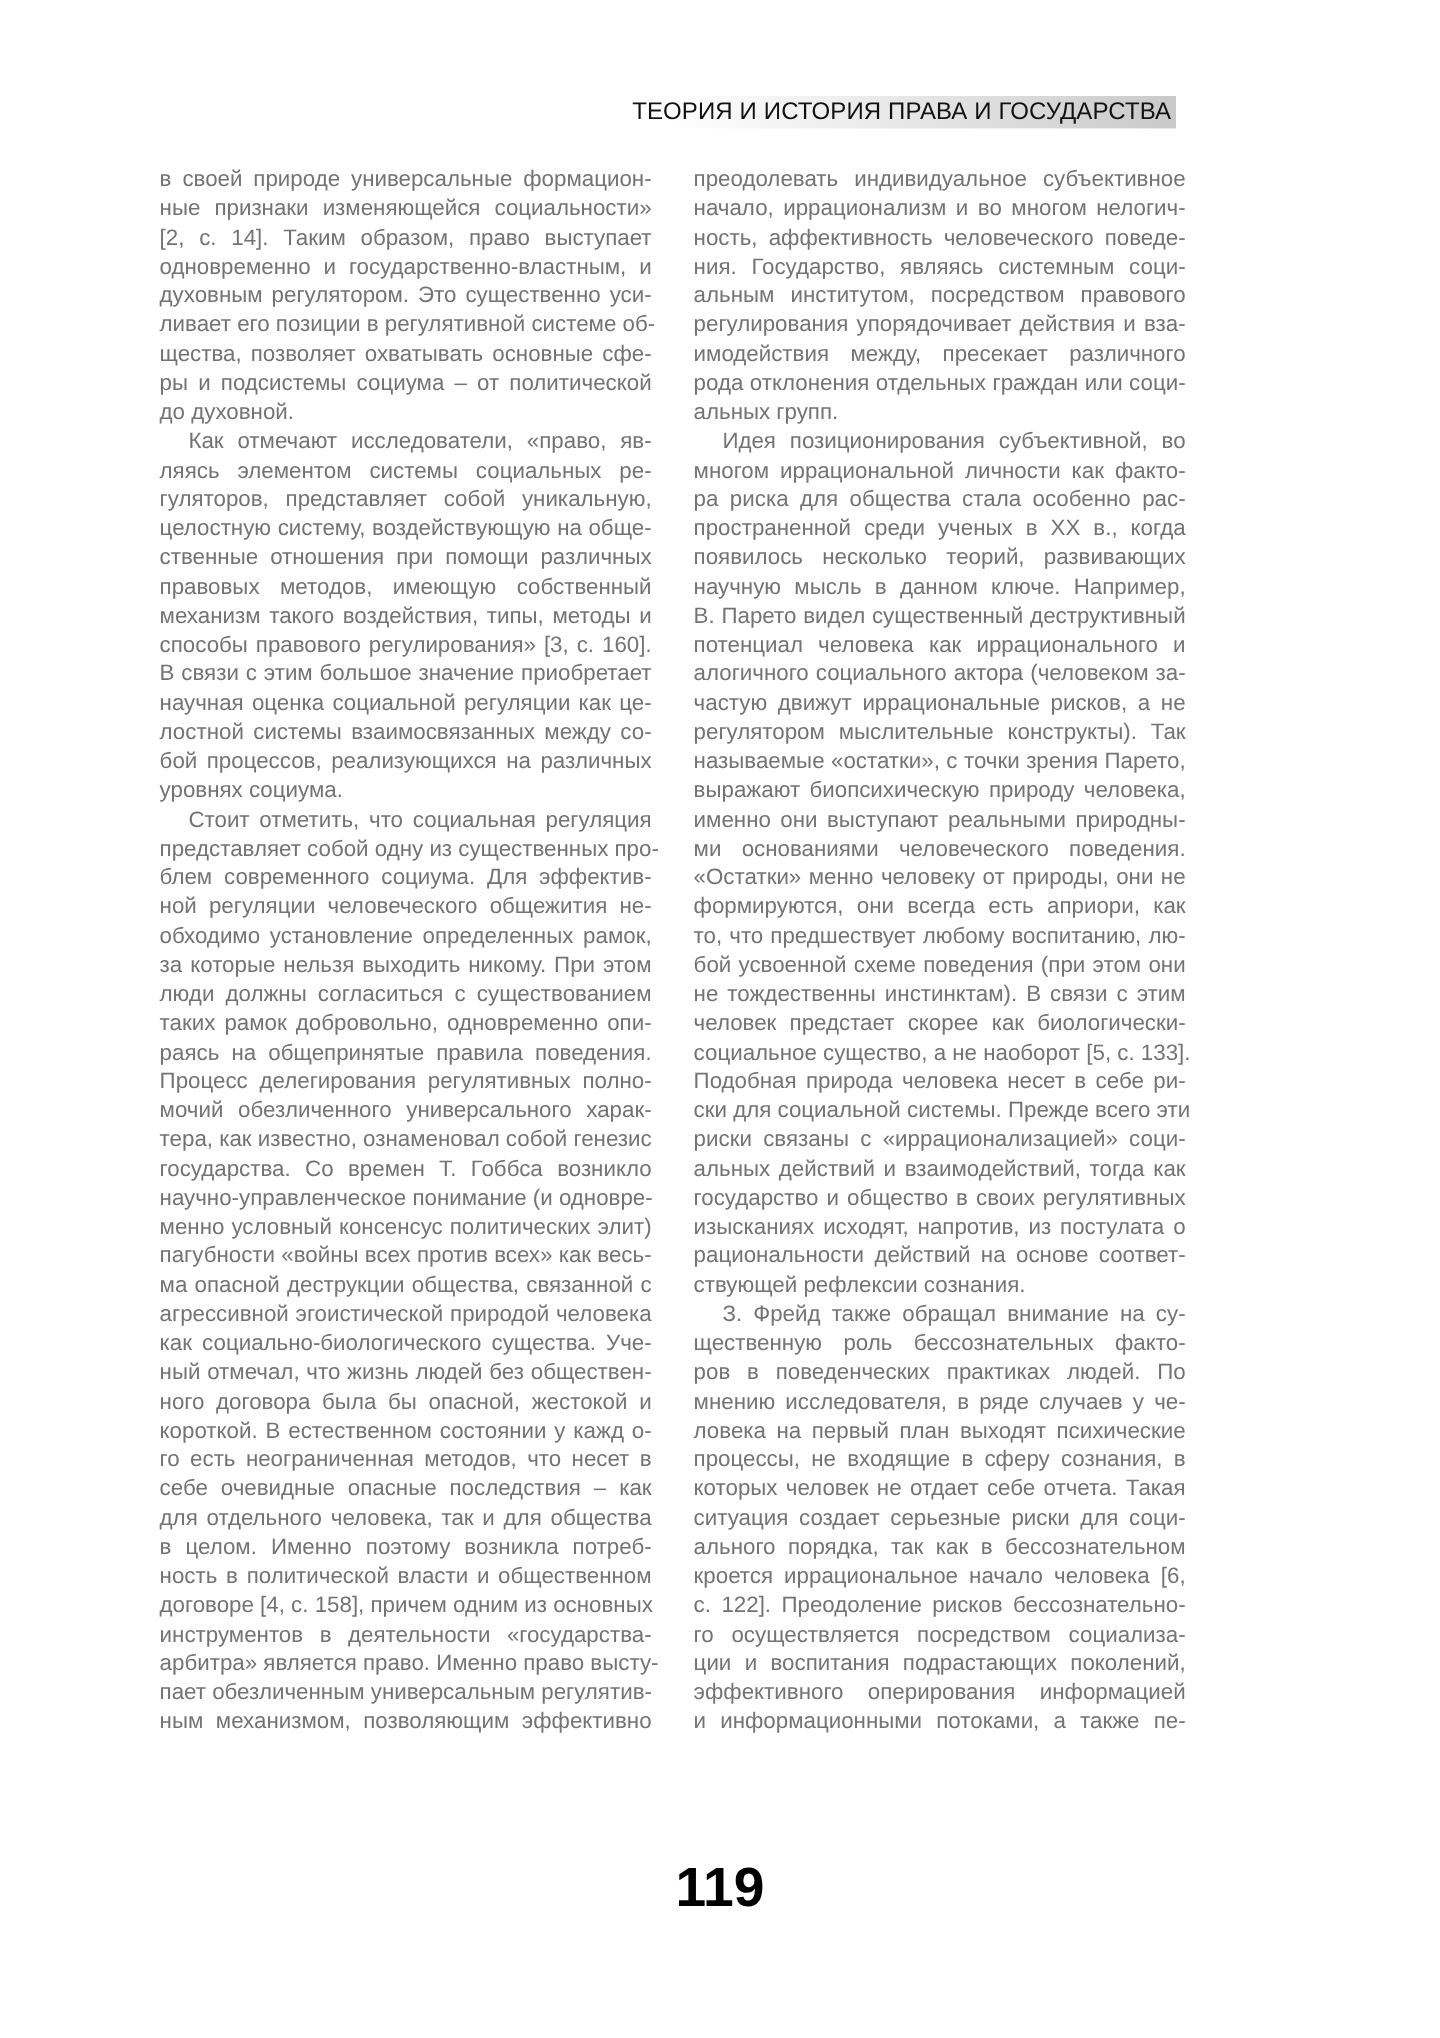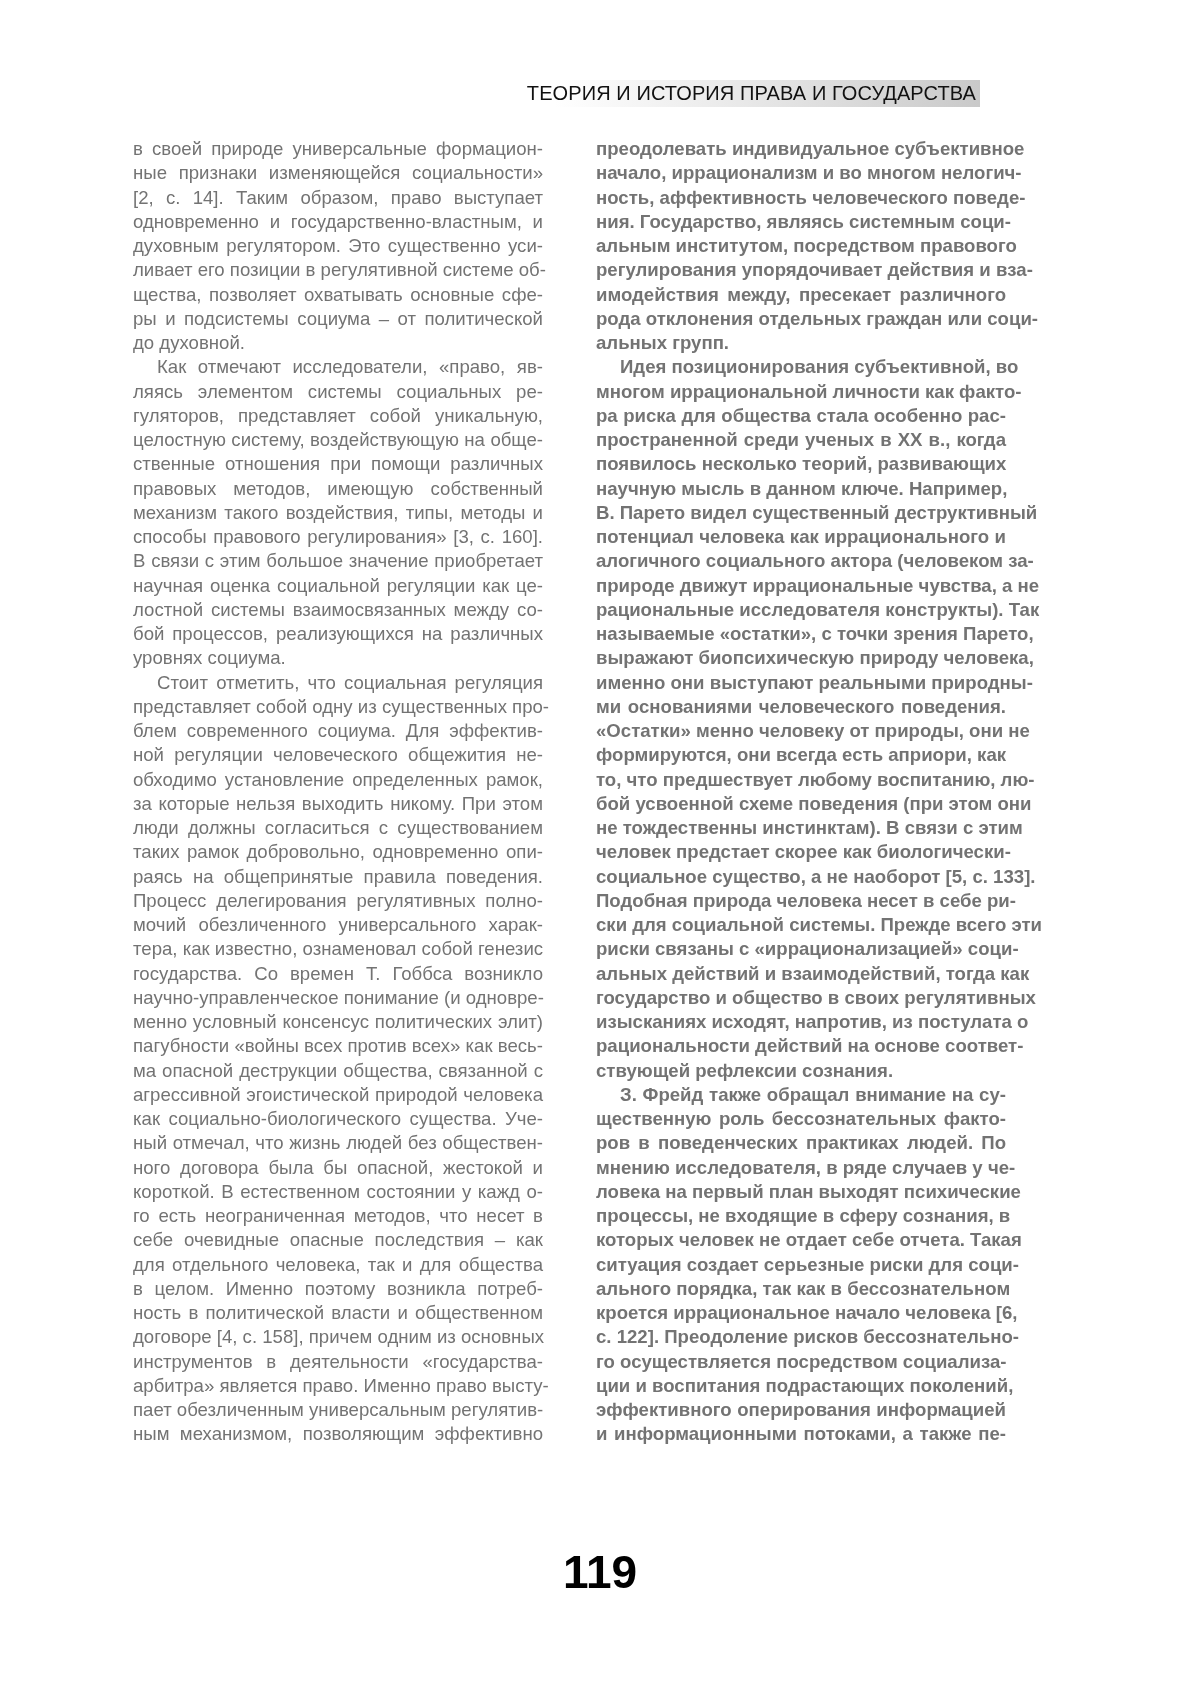--- a/index.html
+++ b/index.html
@@ -12,21 +12,21 @@
       position: absolute; right: 4px; top: 2px;
       font-family: "Liberation Sans", sans-serif; font-size: 20px; color: #111;
       white-space: nowrap; letter-spacing: 0.1px;
     }
     .column {
       position: absolute; top: 137px; width: 410px;
       font-family: "Liberation Sans", sans-serif; font-size: 18.6px; line-height: 24.25px;
       color: #737373;
     }
     .col-left { left: 133px; }
-    .col-right { left: 596px; font-weight: bold; }
+    .col-right { left: 578px; }
     .line {
       display: block; height: 24.25px; white-space: nowrap;
       text-align: justify; text-align-last: justify;
     }
     .line.last { text-align-last: left; }
     .line.indent { text-indent: 24px; }
     .page-number {
       position: absolute; left: 0; width: 1200px; top: 1545px; text-align: center;
       font-family: "Liberation Sans", sans-serif; font-weight: bold; font-size: 46px; color: #000;
     }
@@ -106,22 +106,22 @@
     <span class="line last">альных групп.</span>
     <span class="line indent">Идея позиционирования субъективной, во</span>
     <span class="line">многом иррациональной личности как факто-</span>
     <span class="line">ра риска для общества стала особенно рас-</span>
     <span class="line">пространенной среди ученых в XX в., когда</span>
     <span class="line">появилось несколько теорий, развивающих</span>
     <span class="line">научную мысль в данном ключе. Например,</span>
     <span class="line">В. Парето видел существенный деструктивный</span>
     <span class="line">потенциал человека как иррационального и</span>
     <span class="line">алогичного социального актора (человеком за-</span>
-    <span class="line">природе движут иррациональные чувства, а не</span>
-    <span class="line">рациональные исследователя конструкты). Так</span>
+    <span class="line">частую движут иррациональные рисков, а не</span>
+    <span class="line">регулятором мыслительные конструкты). Так</span>
     <span class="line">называемые «остатки», с точки зрения Парето,</span>
     <span class="line">выражают биопсихическую природу человека,</span>
     <span class="line">именно они выступают реальными природны-</span>
     <span class="line">ми основаниями человеческого поведения.</span>
     <span class="line">«Остатки» менно человеку от природы, они не</span>
     <span class="line">формируются, они всегда есть априори, как</span>
     <span class="line">то, что предшествует любому воспитанию, лю-</span>
     <span class="line">бой усвоенной схеме поведения (при этом они</span>
     <span class="line">не тождественны инстинктам). В связи с этим</span>
     <span class="line">человек предстает скорее как биологически-</span>

